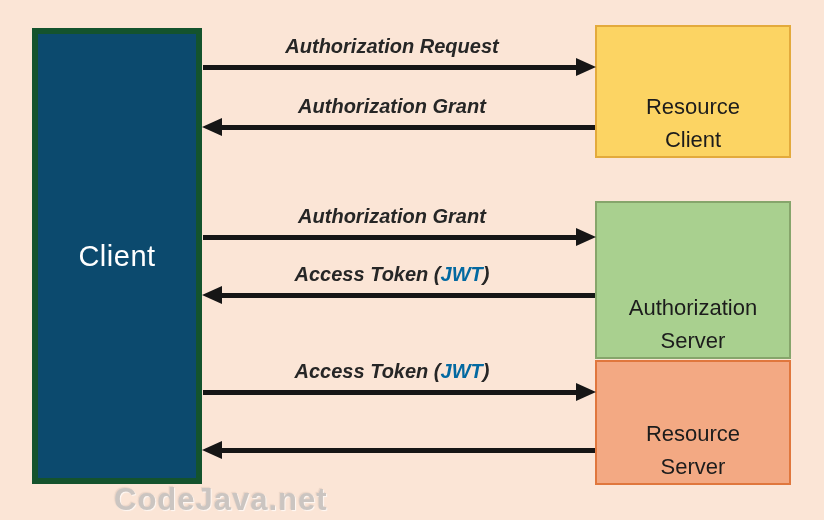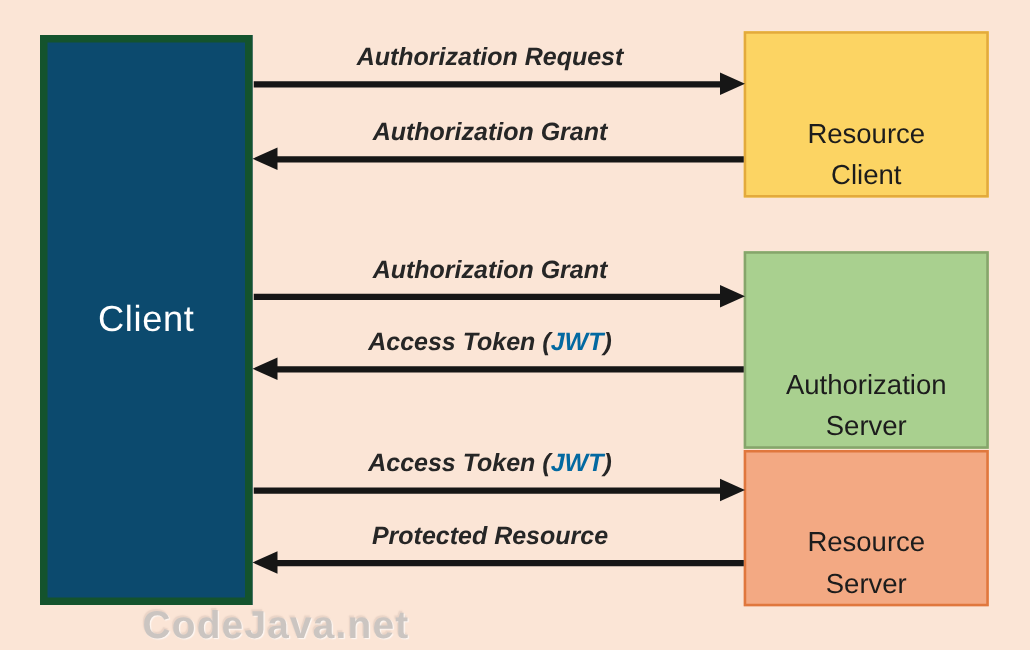--- a/index.html
+++ b/index.html
@@ -159,23 +159,20 @@
   </div>
 
   <div class="flow-label" style="top:356px">
     <span>Access Token (</span><span class="jwt">JWT</span><span>)</span>
   </div>
   <div class="arrow right" style="top:392px">
     <div class="shaft"></div>
     <div class="head"></div>
   </div>
 
-  <div class="flow-label" style="top:414px">
-    <span>Protected Resource</span><span class="jwt"></span><span></span>
-  </div>
   <div class="arrow left" style="top:450px">
     <div class="shaft"></div>
     <div class="head"></div>
   </div>
 
   <div class="watermark">CodeJava.net</div>
 
 </div>
 
 </body></html>

